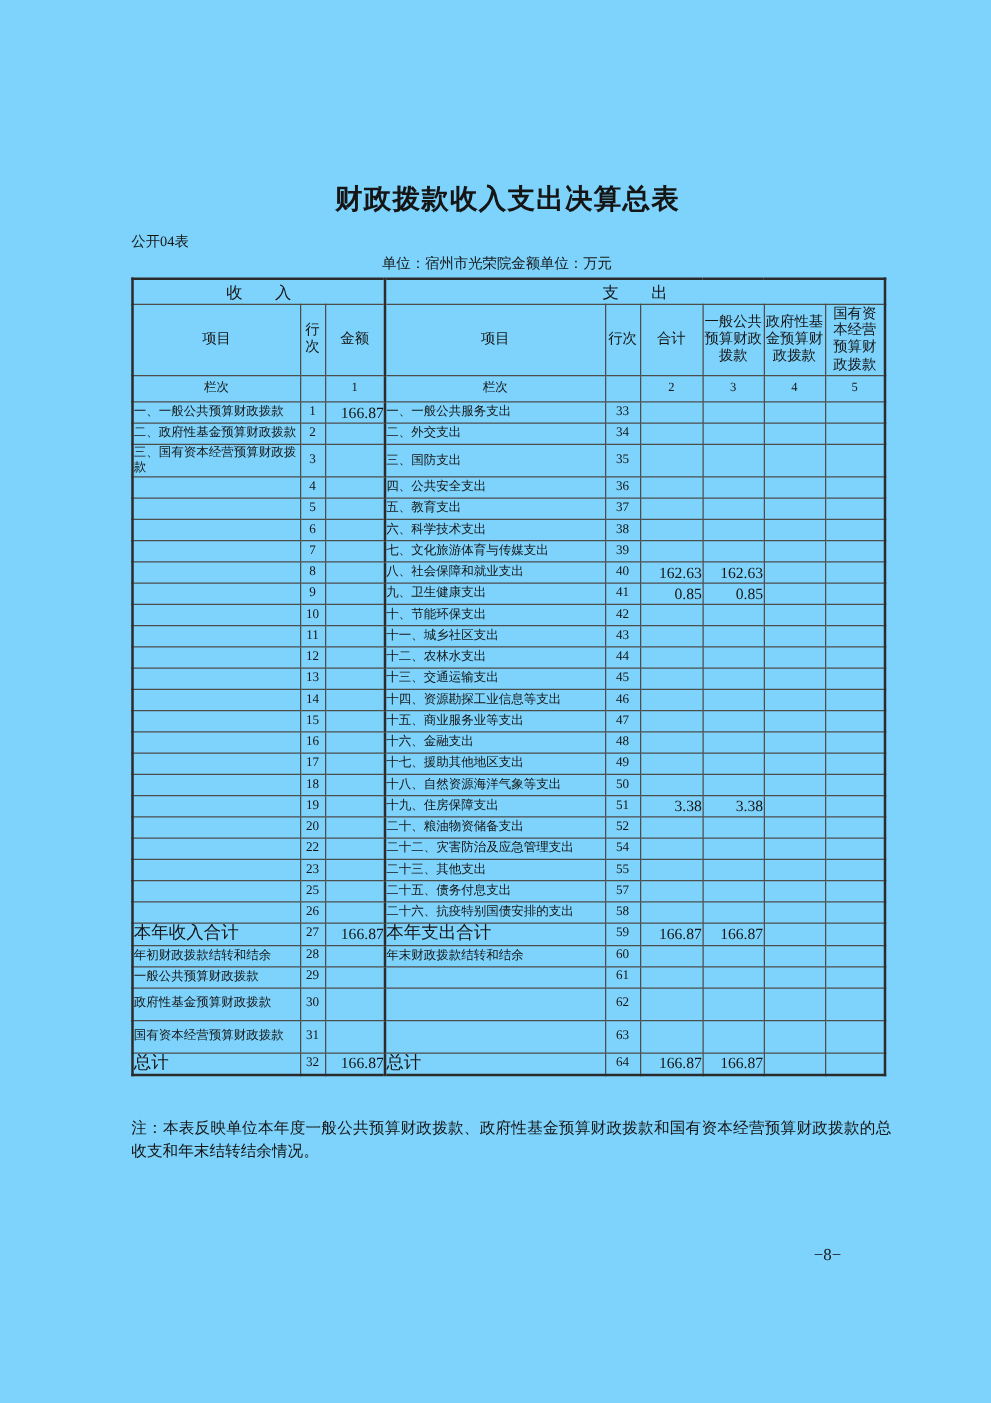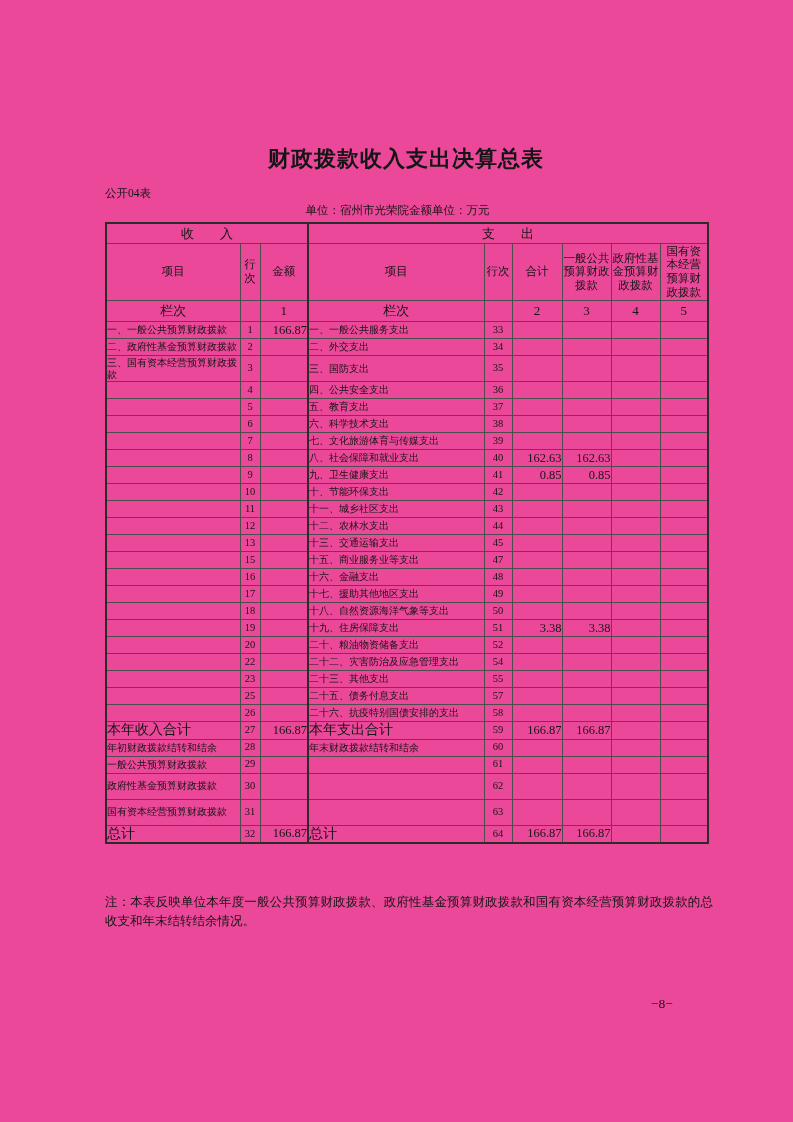--- a/index.html
+++ b/index.html
@@ -1,18 +1,18 @@
 <!DOCTYPE html>
 <html><head>
 <meta charset="utf-8">
 <style>
   html,body { margin:0; padding:0; background:#e8e8e8; }
   .page {
     position:relative; width:793px; height:1122px; margin:0 auto;
-    background:#ec4899; overflow:hidden;
+    background:#7dd3fc; overflow:hidden;
     font-family:"Liberation Serif","DejaVu Serif",serif; color:#151515;
   }
   .title {
     position:absolute; top:144px; left:0; width:812px; text-align:center;
     font-family:"Liberation Sans","DejaVu Sans",sans-serif;
     font-weight:bold; font-size:22px; letter-spacing:1px;
   }
   .table-code {
     position:absolute; top:186px; left:105px; width:585px;
     text-align:left; font-size:11.5px;
@@ -30,21 +30,21 @@
     padding-left:24px;
   }
   table.main td, table.main th {
     border:1px solid #4d4d4d; padding:0; margin:0;
     font-weight:normal; overflow:hidden; line-height:1.18;
   }
   .divider { border-left:2px solid #2b2b2b !important; }
 
   tr.sec-header th { height:19px; font-size:13px; text-align:center; }
   tr.col-header th { height:56px; font-size:11.5px; text-align:center; padding:0 1px; }
-  tr.index-row td { height:20px; font-size:13px; text-align:center; }
+  tr.index-row td { height:20px; font-size:10px; text-align:center; }
 
   tbody tr { height:17px; }
   tbody tr.tall { height:26px; }
 
   td.item { font-size:10px; text-align:left; padding:0 1px 0 2px; word-break:break-all; }
   td.lineno { font-size:10.5px; text-align:center; }
   td.num { font-size:12.5px; text-align:right; padding-right:2px; }
   td.style-sum {
     font-family:Liberation Serif, serif;
     font-weight:bold; text-align:left; font-size:14px; padding:0;
@@ -252,20 +252,31 @@
           <td class="num"></td>
           <td class="item divider">十三、交通运输支出</td>
           <td class="lineno">45</td>
           <td class="num"></td>
           <td class="num"></td>
           <td class="num"></td>
           <td class="num"></td>
         </tr>
         <tr>
           <td class="item"></td>
+          <td class="lineno">14</td>
+          <td class="num"></td>
+          <td class="item divider">十四、资源勘探工业信息等支出</td>
+          <td class="lineno">46</td>
+          <td class="num"></td>
+          <td class="num"></td>
+          <td class="num"></td>
+          <td class="num"></td>
+        </tr>
+        <tr>
+          <td class="item"></td>
           <td class="lineno">15</td>
           <td class="num"></td>
           <td class="item divider">十五、商业服务业等支出</td>
           <td class="lineno">47</td>
           <td class="num"></td>
           <td class="num"></td>
           <td class="num"></td>
           <td class="num"></td>
         </tr>
         <tr>

